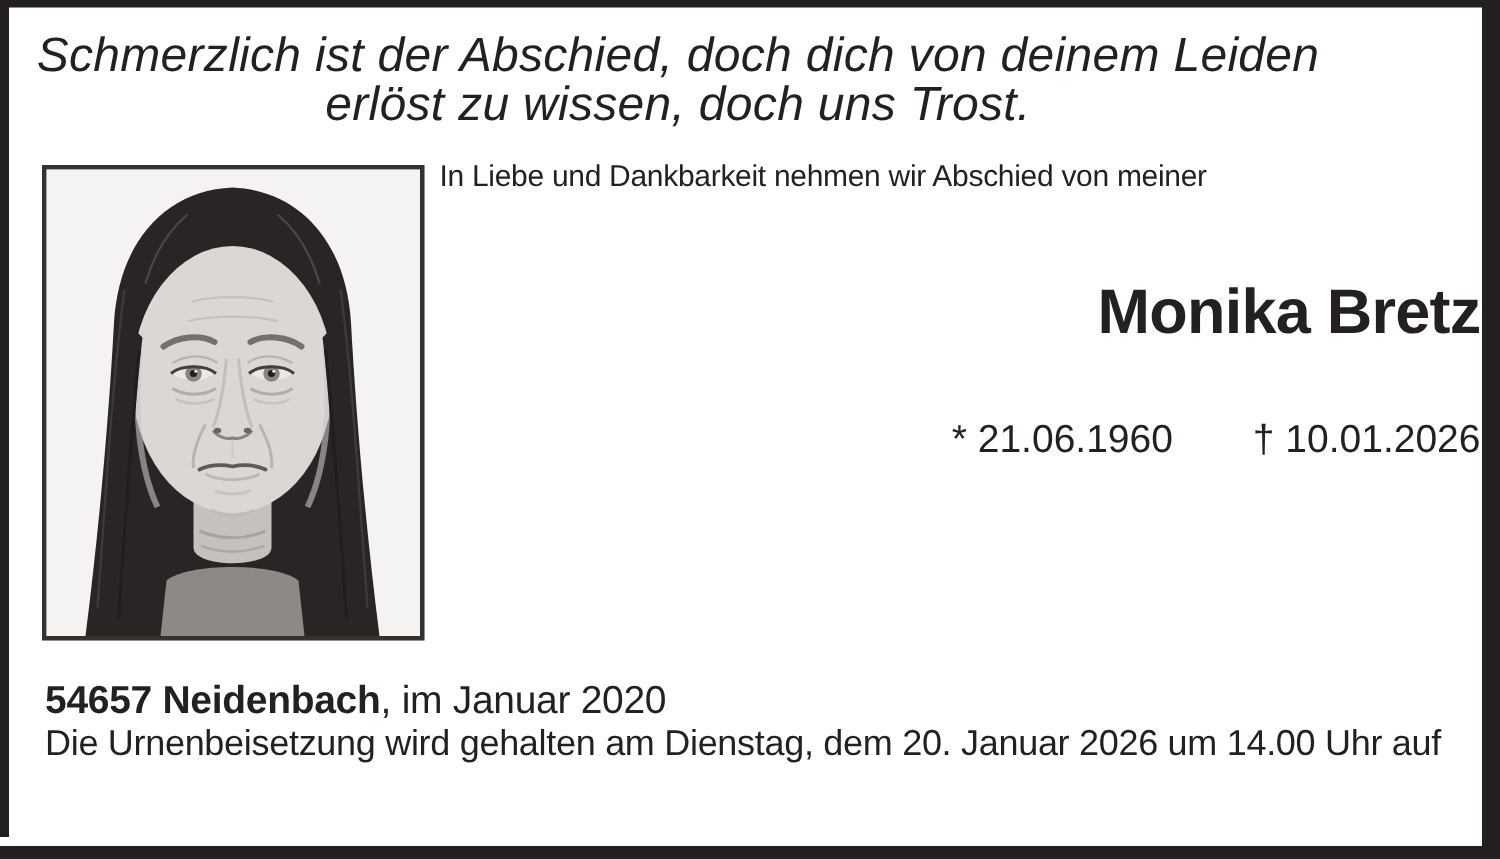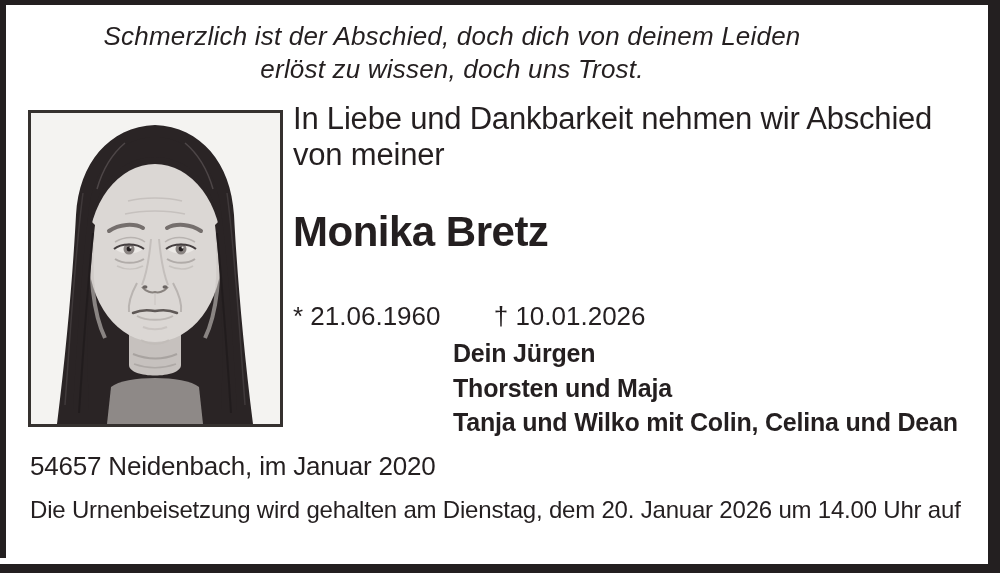--- a/index.html
+++ b/index.html
@@ -13,46 +13,46 @@
   }
   
   .bar{position:absolute;background:#231f20;}
   .bar-top{left:0;top:0;width:1000px;height:5px;}
   .bar-left{left:0;top:0;width:6px;height:558px;}
   .bar-right{left:988px;top:0;width:12px;height:566px;}
   .bar-bottom{left:0;top:564px;width:1000px;height:9px;}
 
   .epigraph{
     position:absolute;left:6px;top:20px;width:892px;
-    text-align:center;font-style:italic;font-size:26px;line-height:33px;
+    text-align:center;font-style:italic;font-size:32px;line-height:33px;
     letter-spacing:.2px;
   }
   .photo{
     position:absolute;left:28px;top:110px;width:255px;height:317px;
     border:3px solid #35312f;box-sizing:border-box;background:#f4f3f1;
   }
   .photo svg{display:block;width:100%;height:100%;}
 
   .intro{
     position:absolute;left:293px;top:101px;width:694px;
-    font-size:31px;line-height:35.5px;letter-spacing:-.2px;
+    font-size:20px;line-height:35.5px;letter-spacing:-.2px;
   }
-  .rightcol{position:absolute;left:293px;width:694px;text-align:left;margin-top:24px;}
+  .rightcol{position:absolute;left:293px;width:694px;text-align:right;}
   .name{top:184px;font-size:42px;font-weight:bold;letter-spacing:-.5px;}
   .maiden{top:237px;font-size:25px;}
   .dates{top:277px;font-size:26px;}
   .dates .death{margin-left:46px;}
   .mourners{
     position:absolute;left:453px;top:336px;
     font-size:25px;font-weight:bold;line-height:34.5px;letter-spacing:-.2px;
   }
   .placeline{position:absolute;left:30px;top:451px;font-size:26px;letter-spacing:-.2px;}
-  .placeline .b{font-weight:normal;}
+  .placeline .b{font-weight:bold;}
   .funeral{
-    position:absolute;left:30px;top:494px;width:950px;
+    position:absolute;left:30px;top:480px;width:950px;
     font-size:24px;line-height:32px;letter-spacing:-.2px;white-space:nowrap;
   }
   .funeral .b{font-weight:bold;}
 </style>
 </head>
 <body>
 
 <div class="page">
 
   <div class="bar bar-top"></div>
@@ -141,25 +141,20 @@
     <div>In Liebe und Dankbarkeit nehmen wir Abschied von meiner</div>
   </div>
 
   <div class="rightcol name">Monika Bretz</div>
 
   <div class="rightcol dates">
     <span class="birth">* 21.06.1960</span>
     <span class="death">† 10.01.2026</span>
   </div>
 
-  <div class="mourners">
-    <div>Dein Jürgen</div>
-    <div>Thorsten und Maja</div>
-    <div>Tanja und Wilko mit Colin, Celina und Dean</div>
-  </div>
 
   <div class="placeline">
     <span class="b">54657 Neidenbach</span><span>, im Januar 2020</span>
   </div>
 
   <div class="funeral">
     <div>Die Urnenbeisetzung wird gehalten am Dienstag, dem 20. Januar 2026 um 14.00 Uhr auf</div>
   </div>
 
 </div>

